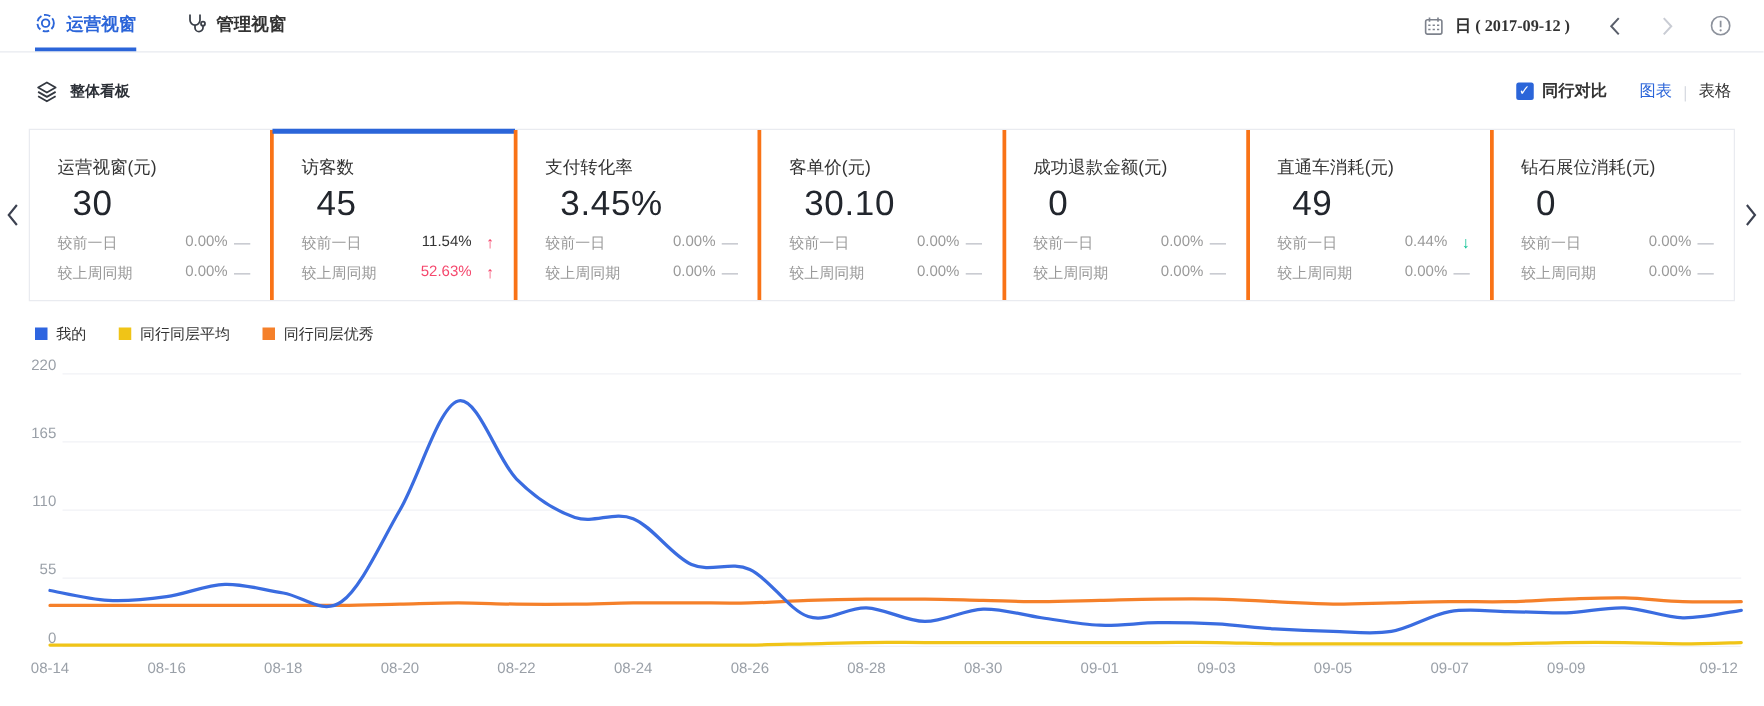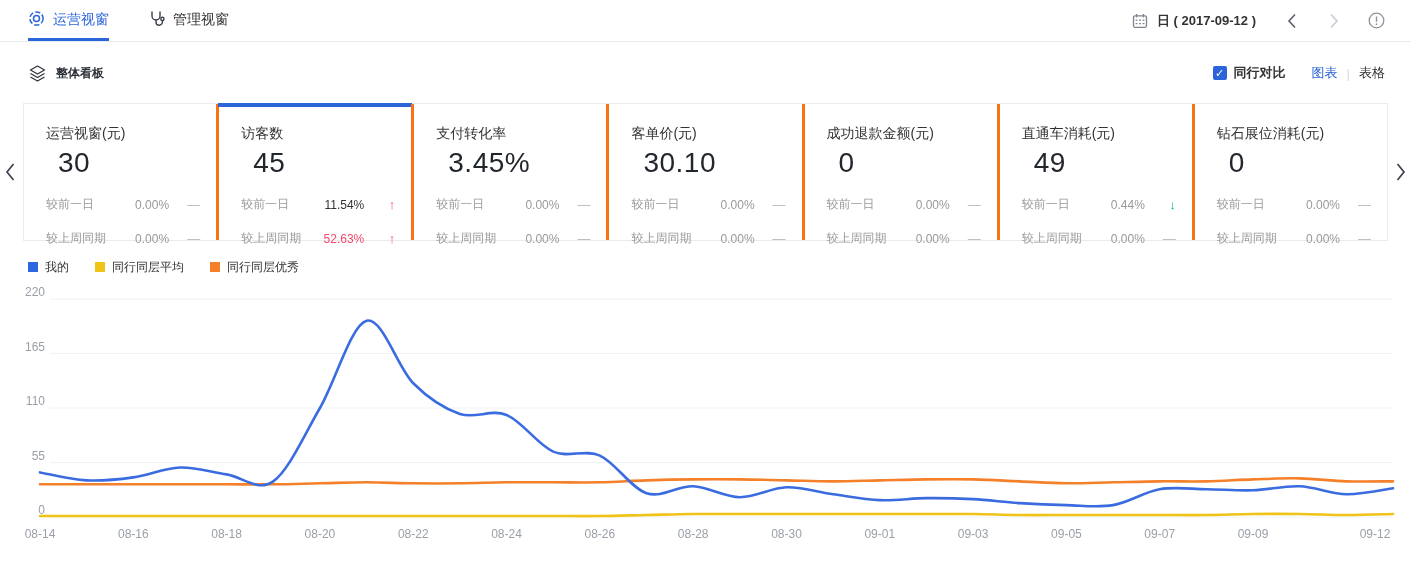--- a/index.html
+++ b/index.html
@@ -4,23 +4,23 @@
 <style>
   * { box-sizing: border-box; }
   body {
     margin: 0; width: 1411px; height: 565px; overflow: hidden;
     background: #fff; font-family: "Liberation Sans", "DejaVu Sans", sans-serif;
     color: #333;
   }
   
   .topbar { height: 42px; border-bottom: 1px solid #e7eaf0; display: flex; align-items: stretch; padding: 0 26px 0 28px; }
   .tabs { display: flex; gap: 40px; }
-  .tab { display: flex; align-items: center; gap: 8px; font-size: 14px; color: #333; cursor: pointer; border-bottom: 3px solid transparent; padding-top: 2px; }
+  .tab { display: flex; align-items: center; gap: 8px; font-size: 14px; color: #333; cursor: pointer; border-bottom: 3px solid transparent; padding-top: 2px; font-weight: bold; }
   .tab.active { color: #2b65d9; border-bottom-color: #2b65d9; }
-  .topbar-right { margin-left: auto; display: flex; align-items: center; }
+  .topbar-right { margin-left: auto; display: flex; align-items: center; font-family: Liberation Serif, serif; }
   .cal-icon { display: inline-flex; margin-right: 9px; }
   .date-label { font-size: 13px; font-weight: bold; color: #333; cursor: pointer; }
   .nav-chev { display: inline-flex; margin-left: 30px; cursor: pointer; }
   .nav-chev.dim svg polyline { stroke: #c9ccd4; }
   .info-ic { margin-left: 28px; display: inline-flex; cursor: pointer; }
   
   .section-head { height: 26px; margin: 18px 26px 0 28px; display: flex; align-items: center; }
   .layers-ic { display: inline-flex; margin-right: 9px; }
   .section-title { font-size: 12px; font-weight: bold; color: #2b2f36; margin: 0; }
   .section-right { margin-left: auto; display: flex; align-items: center; font-size: 13px; }
@@ -30,21 +30,21 @@
   .view-divider { color: #d8dbe2; margin: 0 9px; }
   .view-table { color: #333; cursor: pointer; }
   
   .cards-row { position: relative; margin: 17px 23px 0 23px; }
   .cards { display: flex; border: 1px solid #e9ebf0; height: 138px; background: #fff; }
   .card { flex: 1 1 0; position: relative; padding: 21px 16px 0 22px; border-left: 3px solid #f97316; cursor: pointer; }
   .card:first-child { border-left: none; }
   .card.active::before { content:""; position: absolute; top: -1px; left: -1px; right: -1px; height: 4px; background: #2b65d9; }
   .card-title { font-size: 14px; color: #333; }
   .card-value { font-size: 28px; font-weight: 500; color: #22262d; margin-top: 4px; letter-spacing: .5px; margin-left: 12px; }
-  .m-row { display: flex; align-items: center; font-size: 12px; color: #999; margin-top: 17px; gap: 13px; }
+  .m-row { display: flex; font-size: 12px; color: #999; margin-top: 7px; }
   .m-row:first-of-type { margin-top: 13px; }
   .m-label { flex: 0 0 auto; }
   .m-value { margin-left: auto; }
   .m-icon { width: 18px; text-align: right; font-weight: bold; font-size: 13px; }
   .c-gray { color: #999; } .c-dark { color: #333; } .c-red { color: #f5486d; }
   .i-up { color: #f5486d; } .i-down { color: #00bf8e; } .i-flat { color: #b3b7bf; font-weight: normal; }
   .carousel-chev { position: absolute; top: 50%; margin-top: -11px; cursor: pointer; display: inline-flex; }
   .carousel-prev { left: -19px; } .carousel-next { right: -19px; }
   
   .legend { margin: 20px 0 0 28px; display: flex; gap: 26px; font-size: 12px; color: #333; height: 12px; }

